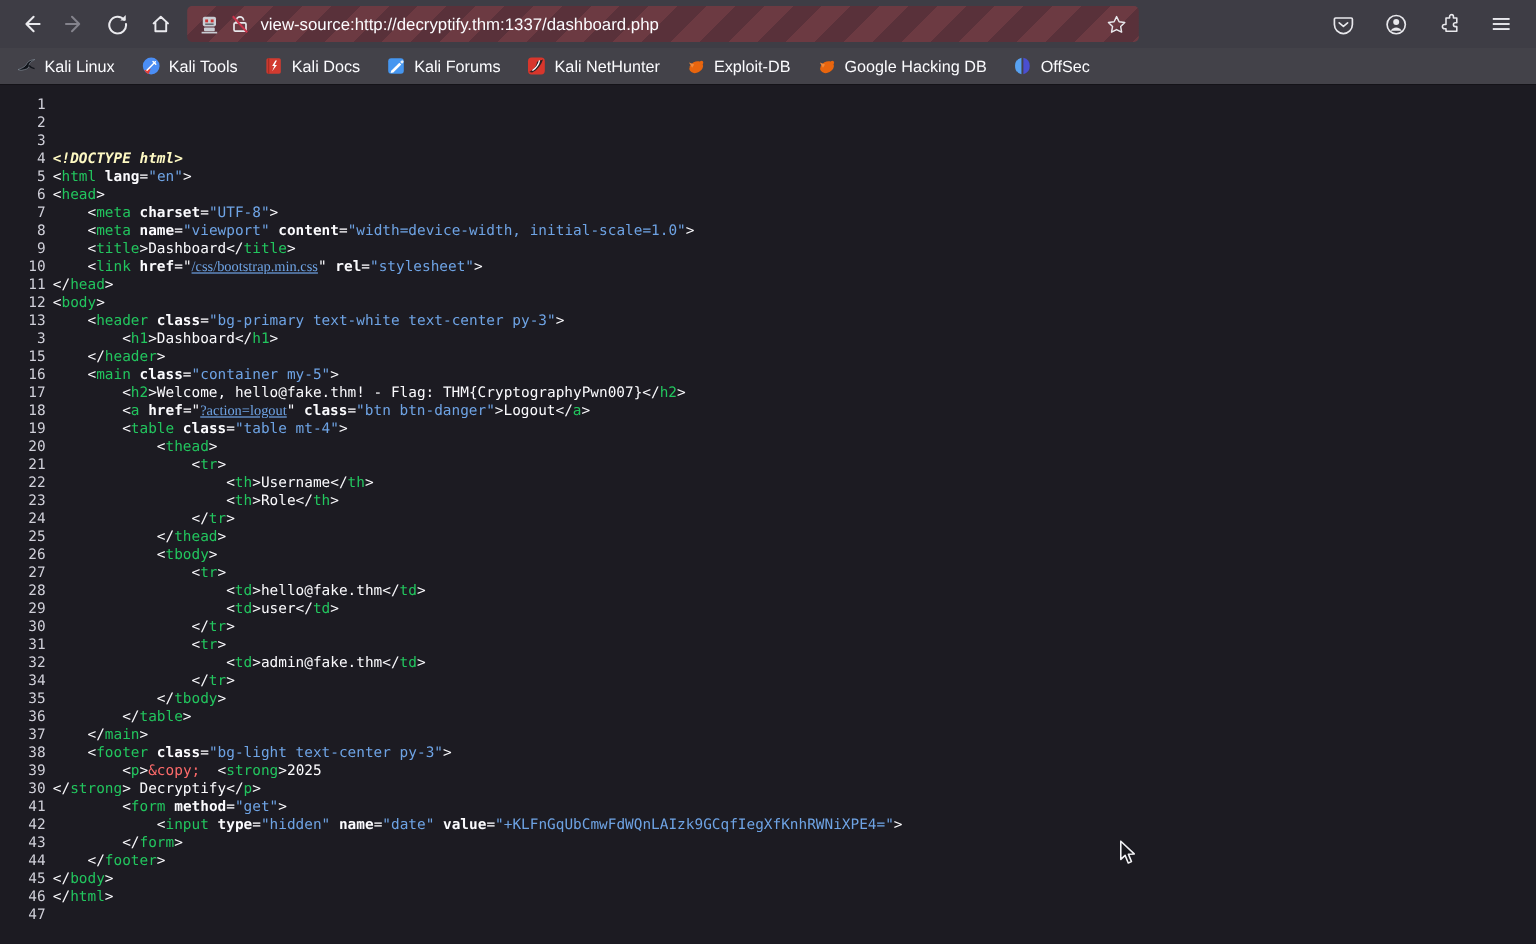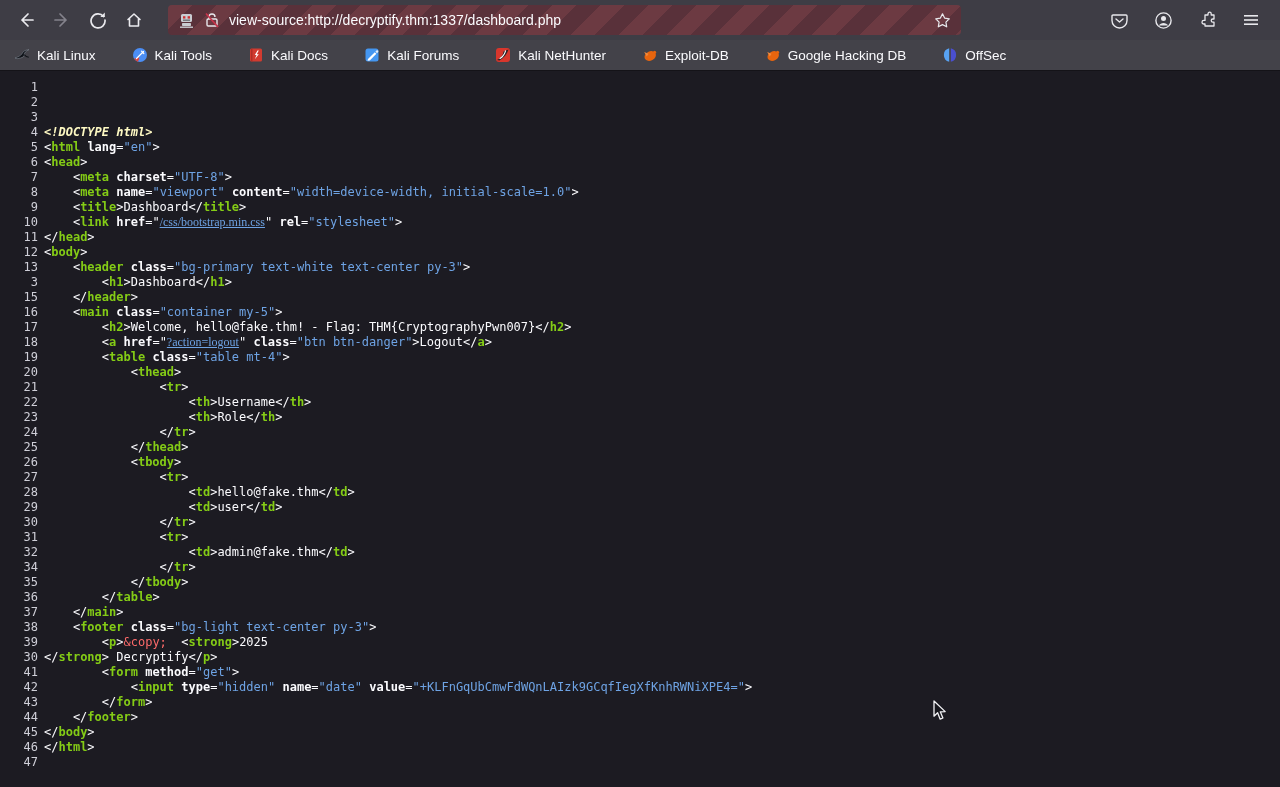--- a/index.html
+++ b/index.html
@@ -5,43 +5,43 @@
   * { margin:0; padding:0; box-sizing:border-box; }
   html,body { width:1280px; height:787px; overflow:hidden; background:#1c1b22;
               font-family:"Liberation Sans", sans-serif; }
   .window { position:relative; width:1280px; height:787px; }
 
   
   .toolbar { height:40px; background:#3e3d45; display:flex; align-items:center; padding:0 10px; }
   .nav-btn { width:32px; height:28px; display:flex; align-items:center; justify-content:center;
              border-radius:4px; margin-right:4px; }
   .nav-btn svg { display:block; }
-  .urlbar { flex:0 0 793px; height:30px; margin-left:14px; border-radius:4px; display:flex;
+  .urlbar { flex:0 0 793px; height:30px; margin-left:2px; border-radius:4px; display:flex;
             align-items:center; padding:0 10px; overflow:hidden;
             background:repeating-linear-gradient(135deg,#6c3a42 0 17px,#59313a 17px 34px); }
   .urlbar .fav { margin-right:8px; display:flex; }
   .url-text { color:#fbfbfe; font-size:14px; flex:1; white-space:nowrap; overflow:hidden; }
   .star { margin-left:8px; display:flex; }
   .tool-right { display:flex; align-items:center; margin-left:auto; gap:14px; padding-right:4px; }
   .tool-right .tr-btn { width:30px; height:28px; display:flex; align-items:center; justify-content:center; }
 
   
   .bookmarks { height:31px; background:#434249; display:flex; align-items:center;
-               padding:0 14px; gap:36px; border-bottom:1px solid #141318; }
+               padding:0 14px; gap:22px; border-bottom:1px solid #141318; }
   .bm { display:flex; align-items:center; gap:7px; color:#fbfbfe; font-size:13.5px; white-space:nowrap; }
   .bm svg { display:block; }
 
   
   .content { height:715px; background:#1c1b22; padding-top:9px; overflow:hidden;
              font-family:"DejaVu Sans Mono", monospace; font-size:12px; }
   .line { white-space:pre; line-height:15px; height:15px; }
   .ln { display:inline-block; width:30px; text-align:right; margin-left:8px; margin-right:6px;
         color:#cfcfd8; }
   .tok-p { color:#fbfbfe; }
-  .tok-t { color:#84cc16; font-weight:bold; }
+  .tok-t { color:#22c55e; font-weight:normal; }
   .tok-a { color:#fbfbfe; font-weight:bold; }
   .tok-v { color:#6ea3e4; }
   .tok-k { color:#6ea3e4; text-decoration:underline;font-family:Liberation Serif, serif; }
   .tok-d { color:#fef9c3; font-style:italic;font-weight:bold; }
   .tok-e { color:#fc6a6a;margin-top:27px; }
 
   .cursor { position:absolute; left:933px; top:700px; pointer-events:none; }
 </style>
 </head>
 <body>

